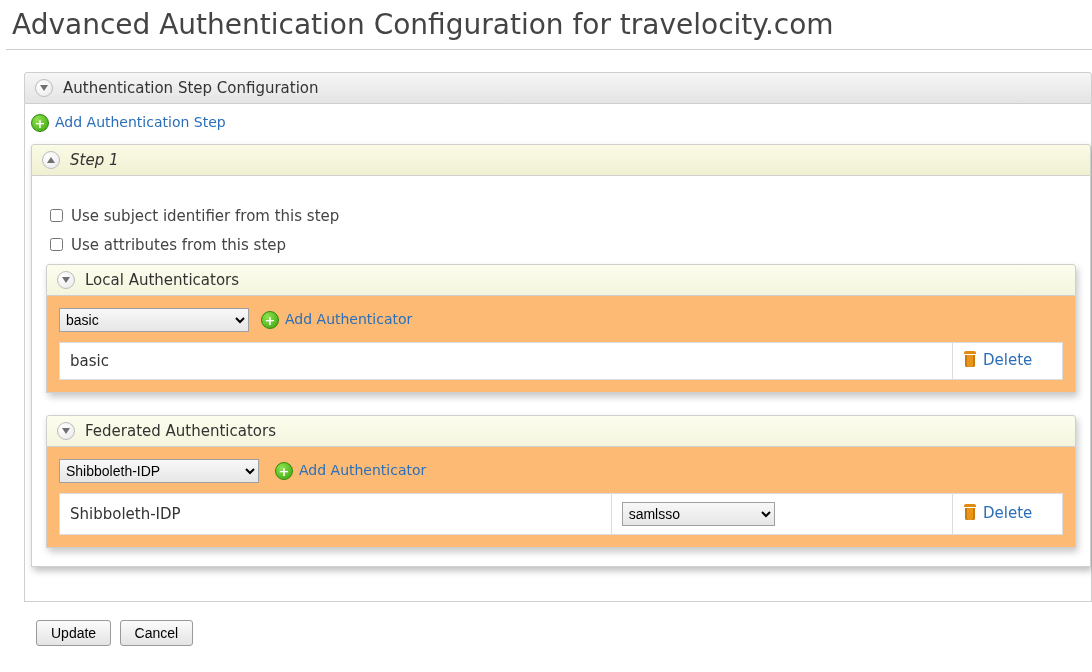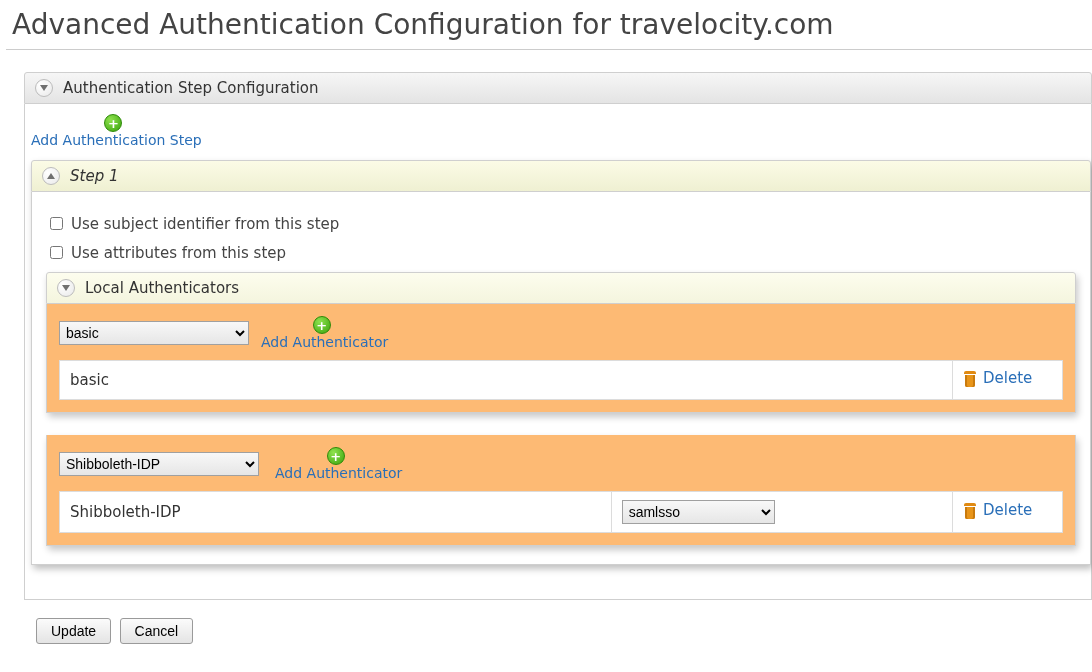--- a/index.html
+++ b/index.html
@@ -85,35 +85,35 @@
     content:""; position:absolute; top:0; left:1px; width:12px; height:3px;
     background:#e08a12; border-radius:2px 2px 0 0;
   }
   .trash::after { 
     content:""; position:absolute; top:4px; left:2px; width:10px; height:12px;
     background:#e8951a; border-radius:0 0 2px 2px;
     box-shadow: inset 2px 0 0 #c97a0d, inset -2px 0 0 #c97a0d;
   }
 
   .link { color: #2a6fb8; cursor: pointer; }
-  .add-link { display:inline-flex; align-items:center;flex-direction:column; }
+  .add-link { display:inline-flex; align-items:flex-start; }
 
   .outer-panel { margin: 0 0 18px 18px; }
 
   .add-step-row { padding: 10px 6px 12px 6px; display:flex; align-items:center; }
 
   .step-panel {
     margin: 0 0 0 0;
     box-shadow: 2px 4px 7px rgba(0,0,0,0.25);
     border-radius: 3px;
   }
   .step-panel .section-header { border-radius: 3px 3px 0 0; }
   .step-panel .body-area {
     border:1px solid #cfcfcf; border-top:none;
-    padding: 16px 14px 18px 14px;
+    padding: 24px 14px 18px 14px;
     background:#fff;
   }
 
   .chk-row { display:flex; align-items:center; margin: 6px 0 10px 0; font-size:15px; color:#444; }
   .chk-row input { margin-right:8px; }
 
   .sub-panel {
     margin: 10px 0 0 0;
     box-shadow: 2px 4px 7px rgba(0,0,0,0.22);
     border-radius: 3px;
@@ -137,21 +137,21 @@
 
   table.items { width:100%; border-collapse: collapse; }
   table.items td {
     border:1px solid #dcdcdc;
     padding: 8px 10px;
     font-size:15px;
     color:#333;
     background:#fff;
   }
   td.del-cell { width:110px; white-space:nowrap; }
-  .del-link { display:inline-flex; align-items:flex-end; color:#2a6fb8; cursor:pointer; }
+  .del-link { display:inline-flex; align-items:flex-start; color:#2a6fb8; cursor:pointer; }
 
   .button-bar { margin: 18px 0 0 30px; }
   button.btn {
     font-size:14px;
     padding: 4px 14px;
     border:1px solid #9a9a9a;
     background: linear-gradient(#fbfbfb,#e4e4e4);
     border-radius:3px;
     cursor:pointer;
     margin-right:4px;
@@ -221,20 +221,24 @@
                         <span class="trash"></span>
                         <span>Delete</span>
                       </span></td>
                   </tr>
                 </tbody>
             </table>
           </div>
         </div>
 
         <div class="sub-panel" style="margin-top:22px;">
+          <div class="section-header grad-beige-sub">
+            <span class="chev down"></span>
+            <span>Federated Authenticators</span>
+          </div>
           <div class="sub-body">
             <div class="row-toolbar">
               <select class="sel-fed1" id="sel-fed"><option value="Shibboleth-IDP">Shibboleth-IDP</option></select>
               <span style="width:16px;"></span>
               <span class="add-link link">
                 <span class="plus"></span>
                 <span>Add Authenticator</span>
               </span>
             </div>
             <table class="items">

